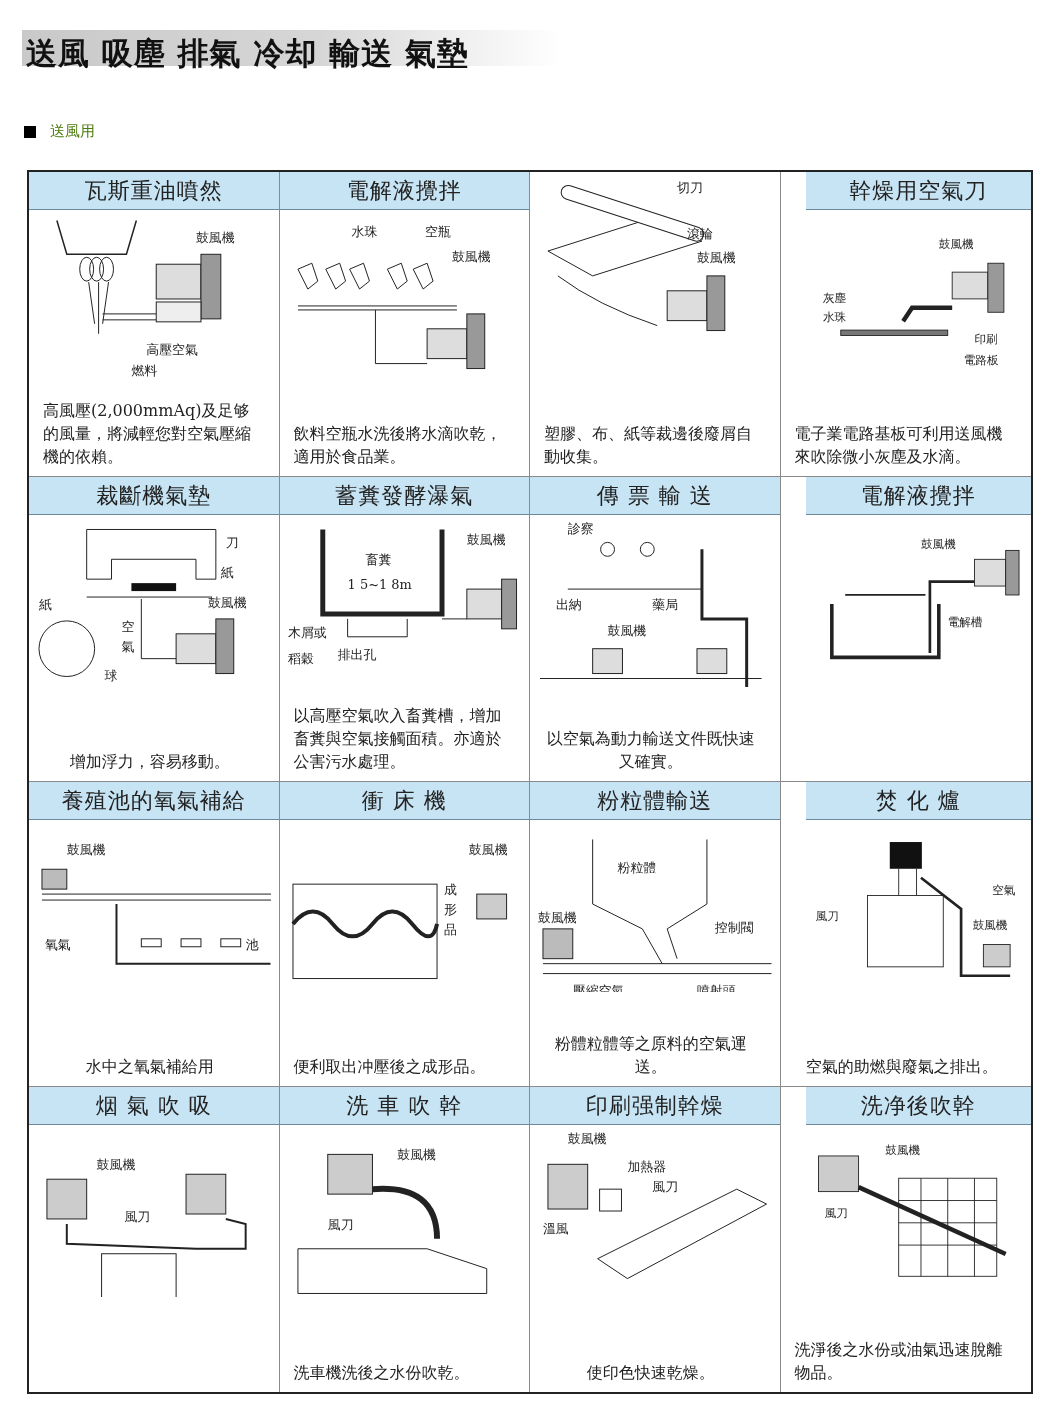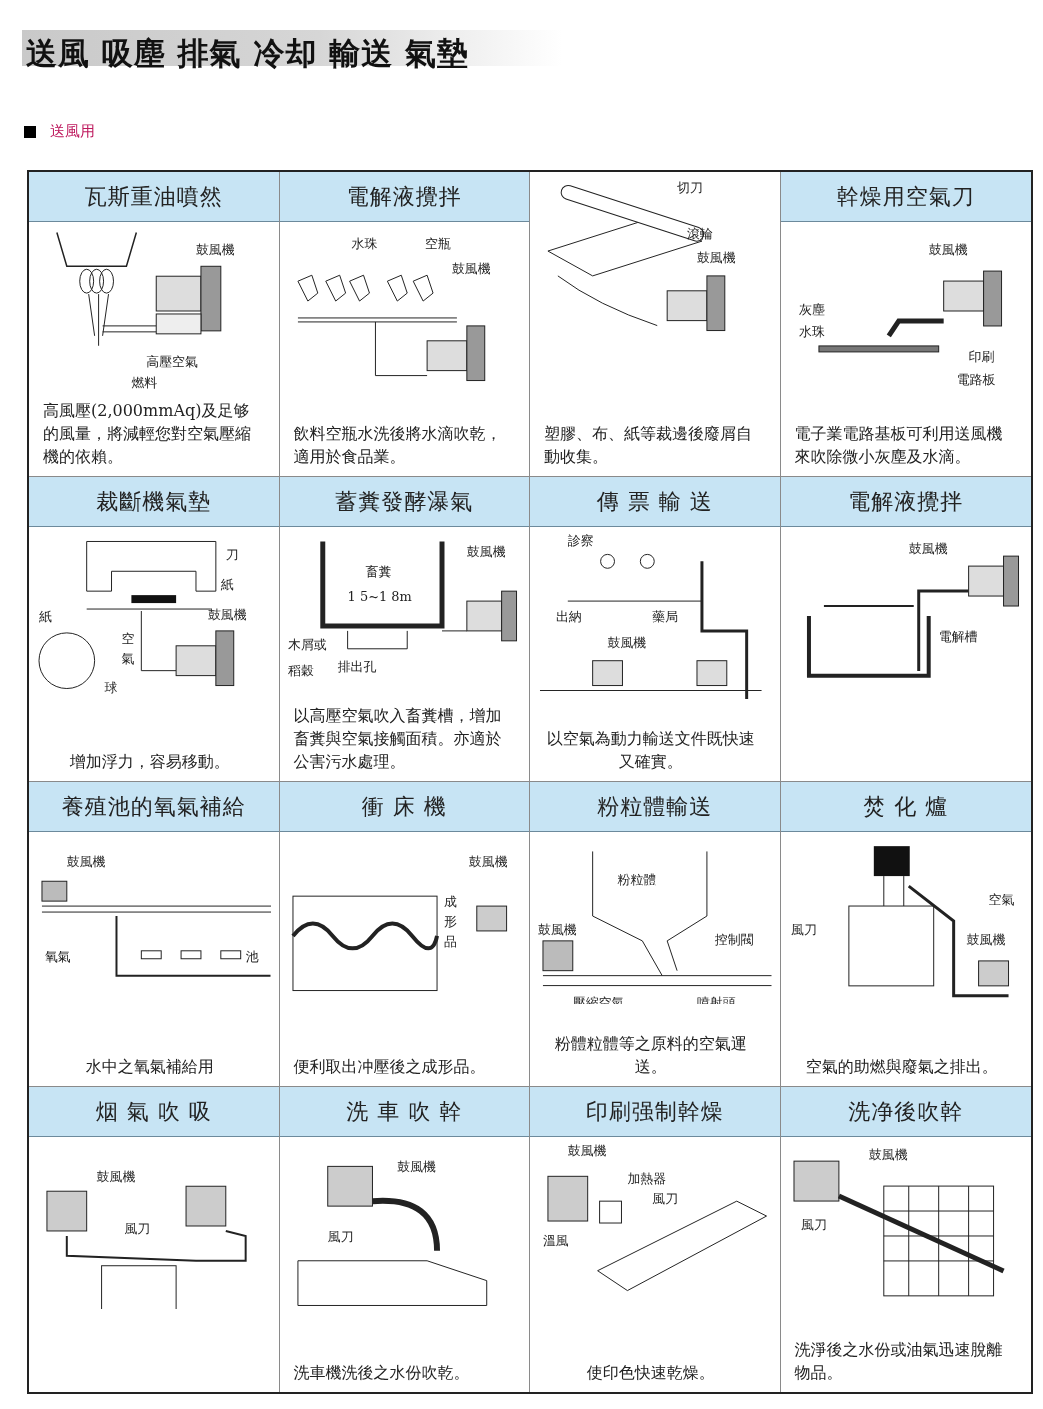--- a/index.html
+++ b/index.html
@@ -9,35 +9,35 @@
   .title-band {
     position: absolute; left: 22px; top: 30px; width: 540px; height: 36px;
     background: linear-gradient(to right, #c9c9c9 0%, #d6d6d6 55%, #eeeeee 80%, #ffffff 100%);
   }
   .title-text {
     position: absolute; left: 26px; top: 33px; font-family: "DejaVu Sans", sans-serif;
     font-weight: bold; font-size: 31px; letter-spacing: 1px; color: #111; white-space: pre;
   }
   .section-label {
     position: absolute; left: 24px; top: 122px; display: flex; align-items: center;
-    font-family: "DejaVu Sans", sans-serif; font-size: 15px; color: #be185d;
+    font-family: "DejaVu Sans", sans-serif; font-size: 15px; color: #4d7c0f;
   }
   .section-label .square { width: 12px; height: 12px; background: #000; margin-right: 14px; }
 
   .grid {
     position: absolute; left: 27px; top: 170px; width: 1006px; height: 1224px;
     border: 2px solid #222; display: grid;
     grid-template-columns: repeat(4, 1fr);
     grid-template-rows: repeat(4, 1fr);
   }
   .cell { position: relative; border-right: 1px solid #8a8a8a; border-bottom: 1px solid #8a8a8a; background: #fff; }
-  .cell:nth-child(4n) { border-right: none; }
+  .cell:nth-child(4n) { border-right: none; padding-left: 25px; }
   .cell:nth-last-child(-n+4) { border-bottom: none; }
   .cell-head {
-    height: 50px; background: #c7e4f4; border-bottom: 1px solid #6c8a9c;
+    height: 38px; background: #c7e4f4; border-bottom: 1px solid #6c8a9c;
     display: flex; align-items: center; justify-content: center;
     font-family: "DejaVu Sans", sans-serif; font-size: 22px; color: #222; letter-spacing: 1px;
   }
   .cell-fig { position: relative; height: 168px; margin: 4px 8px 0 8px; }
   .cell-fig svg { width: 100%; height: 100%; }
   .cell-desc {
     position: absolute; left: 14px; right: 22px; bottom: 8px;
     font-size: 16px; line-height: 23px; color: #222;
   }
   .cell-desc.center { text-align: center; }

